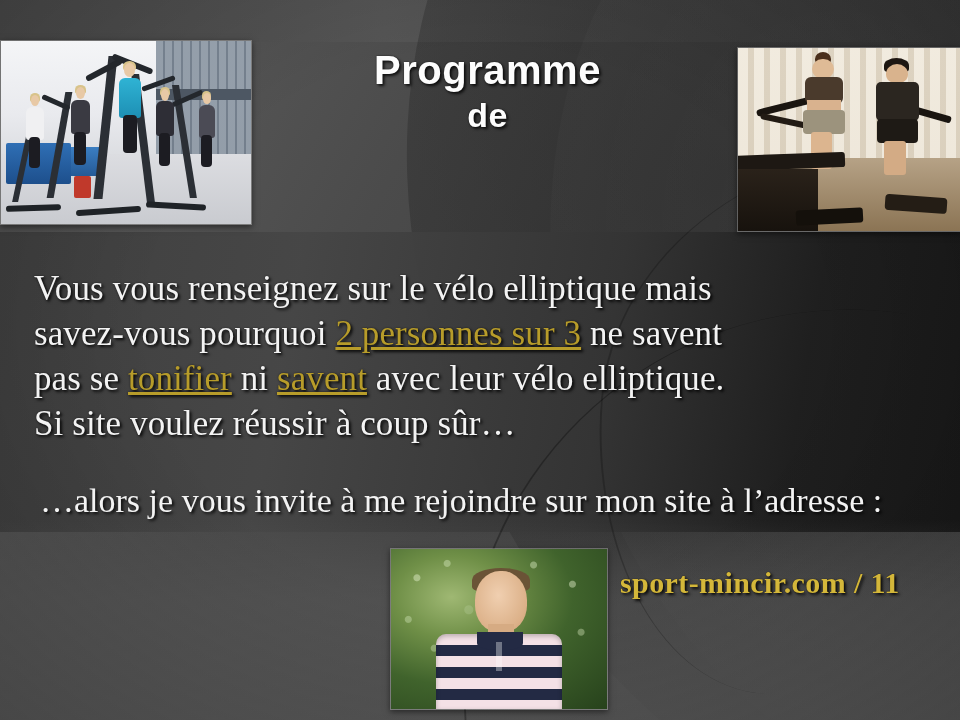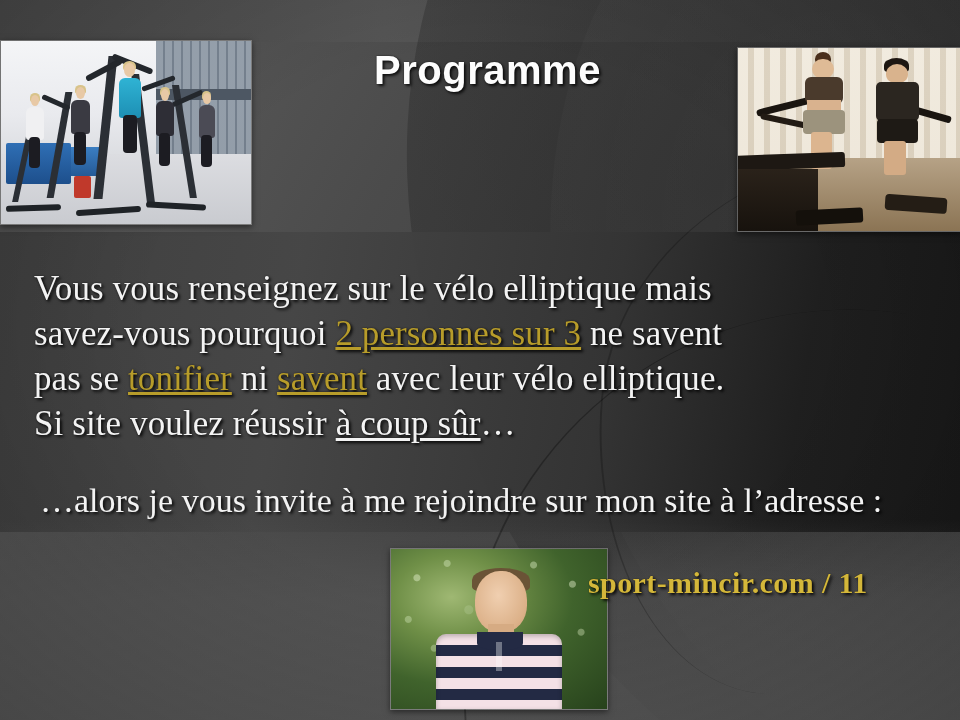--- a/index.html
+++ b/index.html
@@ -307,38 +307,38 @@
     width: 930px;
     color: #f3f3f3;
     font-size: 35px;
     line-height: 45px;
     letter-spacing: 0.1px;
     text-shadow: 2px 2px 3px rgba(0,0,0,0.85), 0 0 2px rgba(0,0,0,0.5);
     white-space: nowrap;
   }
   .body-text .ln { display: block; }
   .gold { color: #b79c2a; text-decoration: underline; }
-  .uline { text-decoration: underline; text-underline-offset: 3px; }
+  .uline { text-underline-offset: 3px; }
 
   .body-text-2 {
     position: absolute;
     left: 40px;
     top: 478px;
     width: 960px;
     color: #f3f3f3;
     font-size: 34px;
     line-height: 46px;
     text-shadow: 2px 2px 3px rgba(0,0,0,0.85);
     white-space: nowrap;
   }
 
   
   .url-text {
     position: absolute;
-    left: 588px;
+    left: 620px;
     top: 566px;
     font-size: 30px;
     font-weight: bold;
     color: #d4b73a;
     letter-spacing: 0.4px;
     white-space: nowrap;
     text-shadow: 2px 2px 3px rgba(0,0,0,0.85), 0 0 1px rgba(0,0,0,0.8);
   }
 </style>
 </head>
@@ -434,20 +434,21 @@
       </div>
       <div class="dark-rail"></div>
       <div class="dark-rail2"></div>
       <div class="ped1"></div>
       <div class="ped2"></div>
     </div>
   </div>
 
   <div class="title-block">
     <div class="title-line1">Programme</div>
+    <div class="title-line2">de</div>
   </div>
 
   <div class="body-text">
     <span class="ln">
       <span>Vous vous renseignez sur le vélo elliptique mais</span>
     </span>
     <span class="ln">
       <span>savez-vous pourquoi </span><span class="gold">2 personnes sur 3</span><span>  ne savent</span>
     </span>
     <span class="ln">

